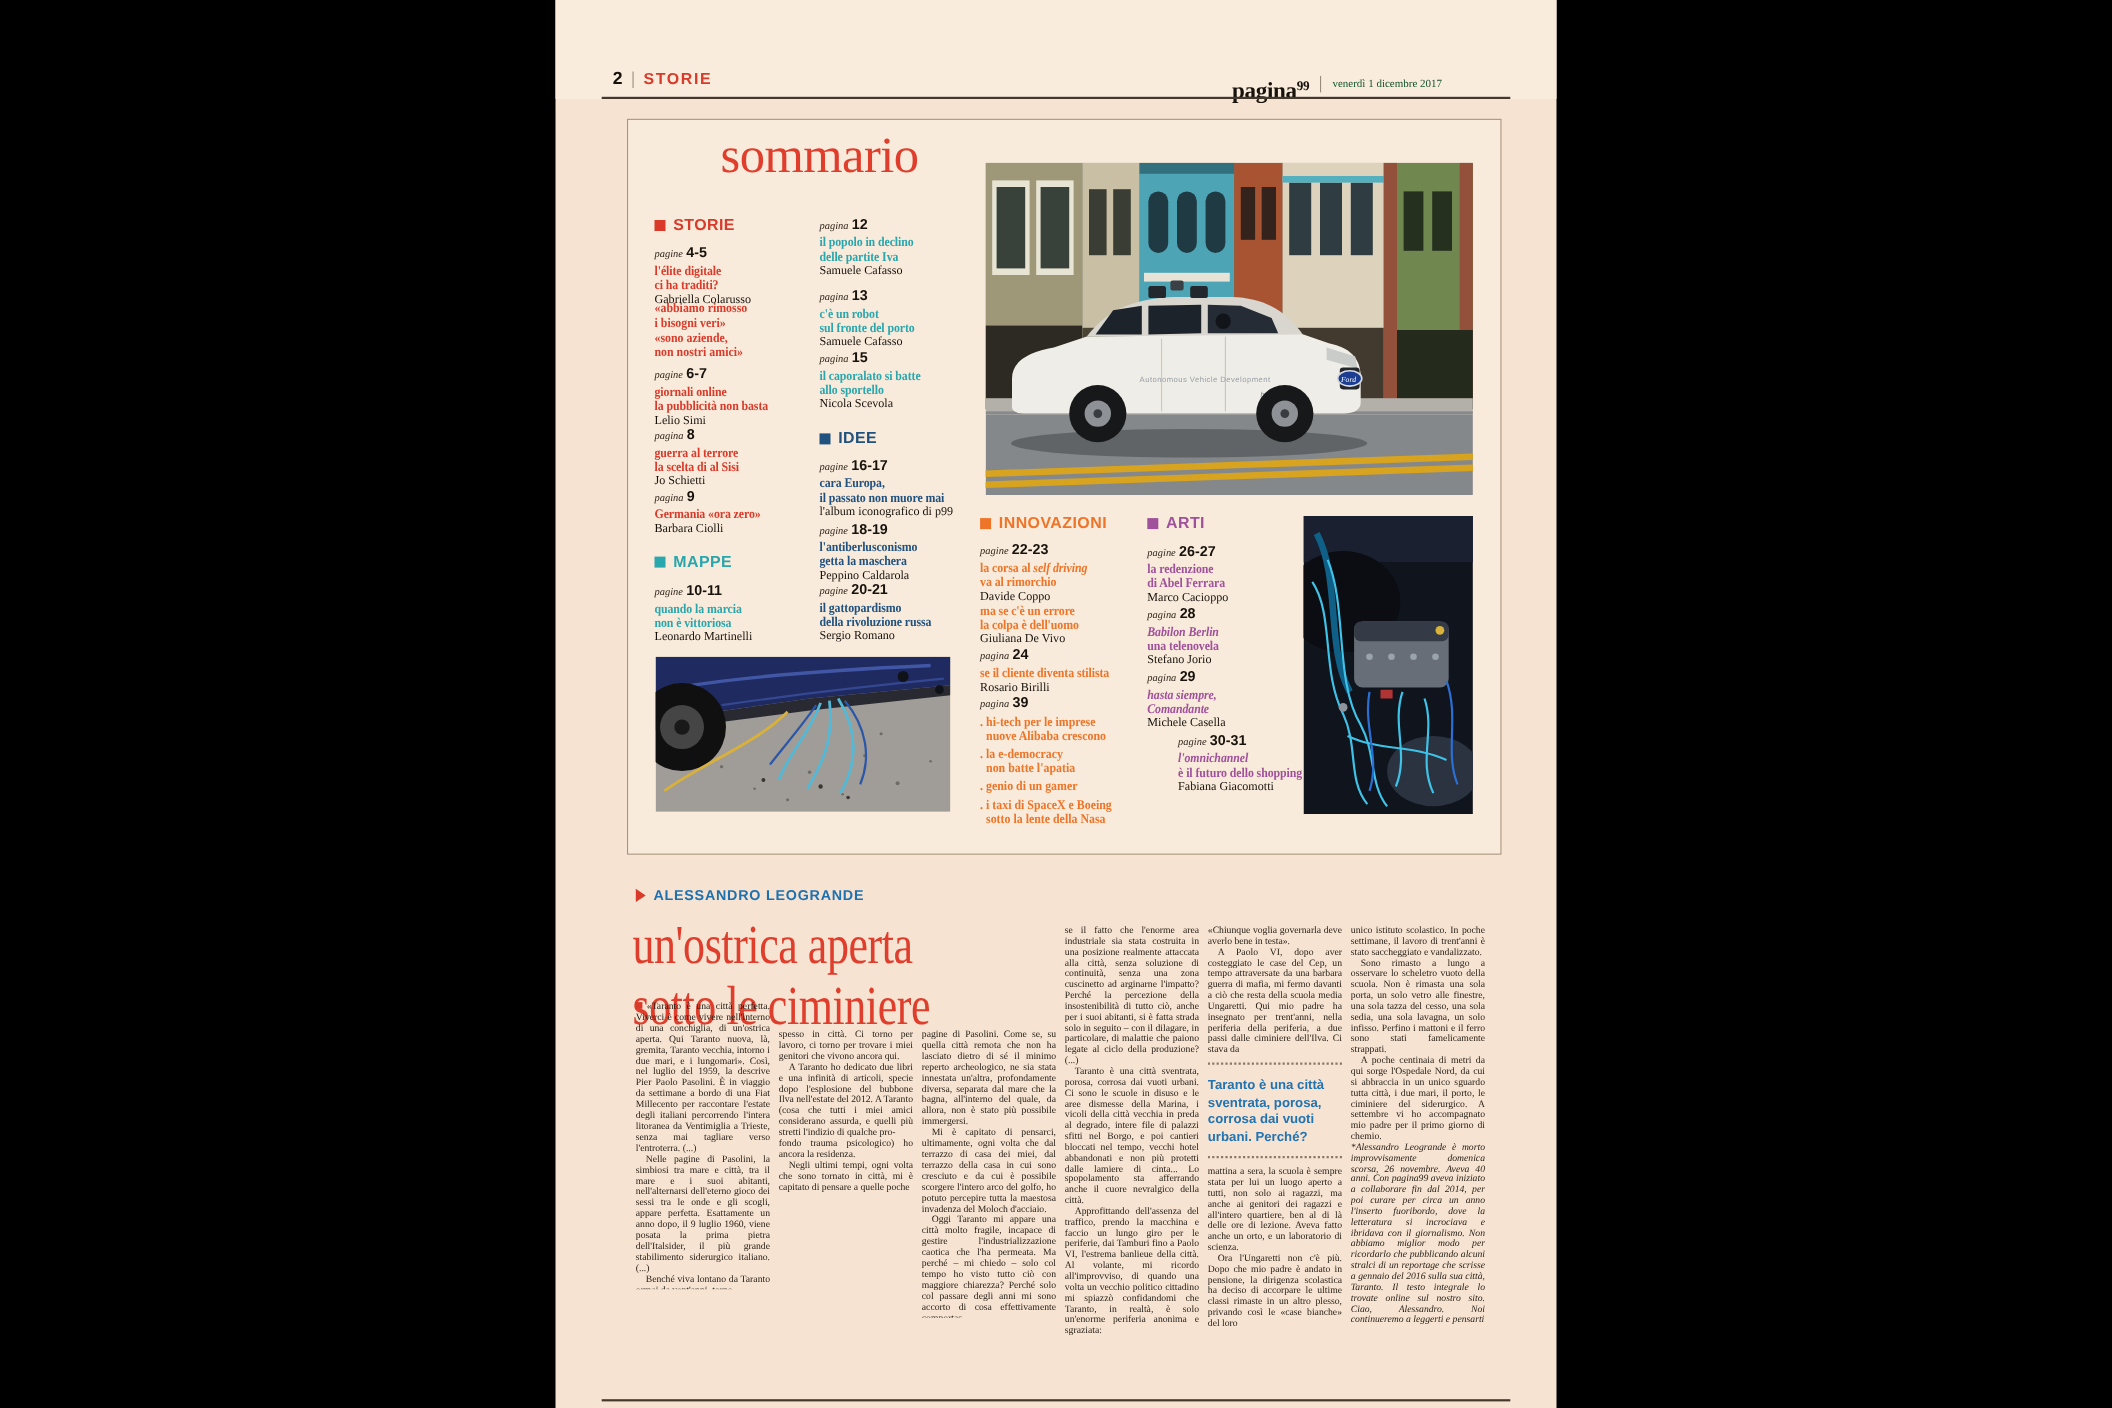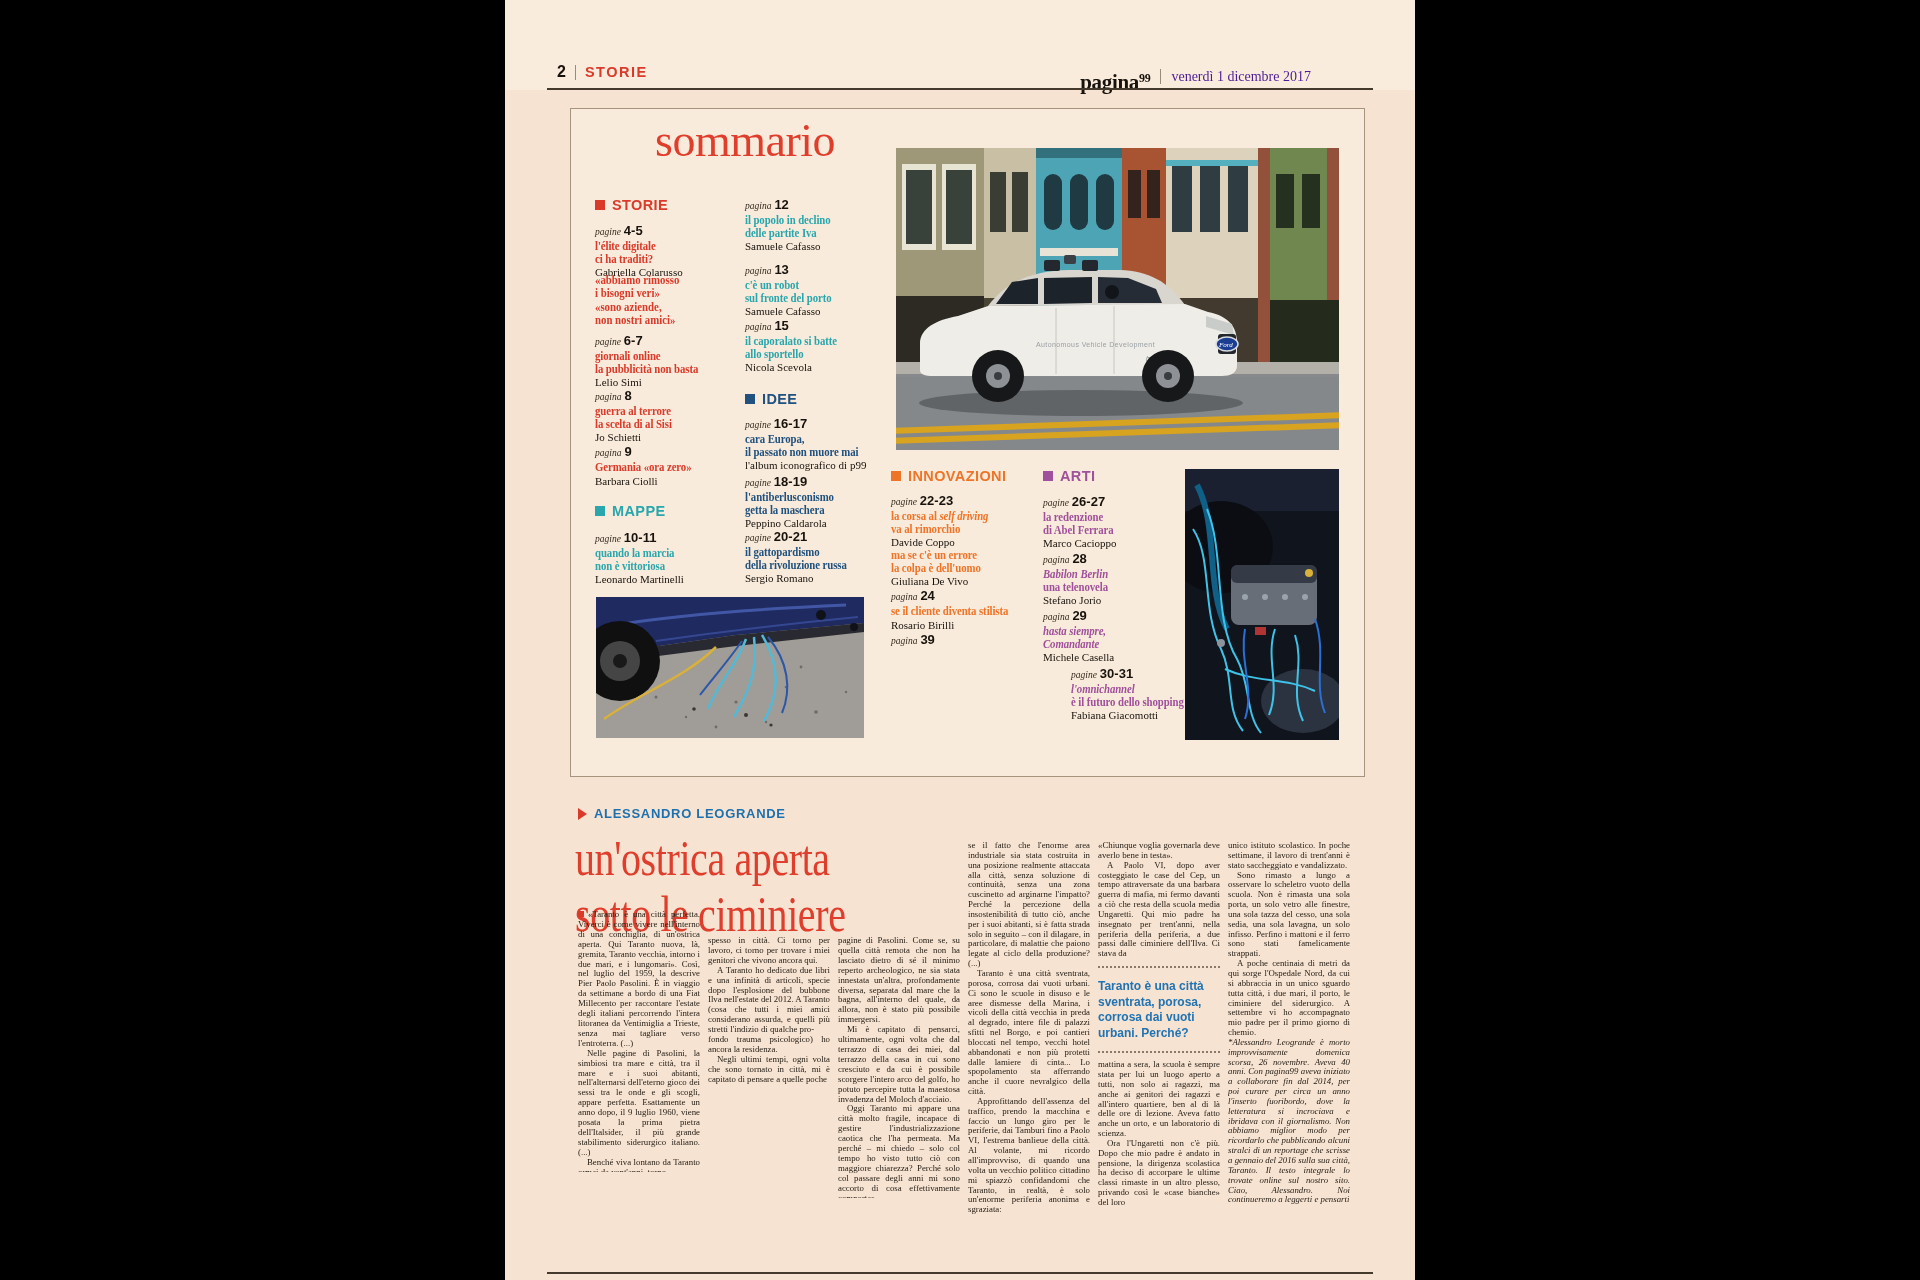--- a/index.html
+++ b/index.html
@@ -9,21 +9,21 @@
   .hdrband{position:absolute;left:0;top:0;width:910px;height:90px;background:#f9ecdc;}
   
   .hdr-left{position:absolute;left:52px;top:63px;display:flex;align-items:center;gap:9px;
             font-family:"Liberation Sans",sans-serif;}
   .hdr-num{font-weight:700;font-size:16px;color:#17120c;}
   .vsep{display:inline-block;width:1px;height:15px;background:#9a8c7a;}
   .hdr-sec{font-weight:700;font-size:14.5px;letter-spacing:1.5px;color:#d93a2a;}
   .hdr-right{position:absolute;right:104px;top:58px;display:flex;align-items:center;gap:10px;}
   .masthead{font-weight:700;font-size:21px;color:#17120c;letter-spacing:-.3px;margin-top:12px;}
   .masthead sup{font-size:12px;vertical-align:7px;}
-  .hdr-date{font-size:14px;color:#4c1d95;}
+  .hdr-date{font-size:10px;color:#14532d;}
   .rule{position:absolute;left:42px;width:826px;height:2px;background:#43392d;}
   
   .box{position:absolute;left:65px;top:108px;width:793px;height:667px;background:#f9ebdb;
        border:1px solid #a8947e;}
   .som-title{position:absolute;left:150px;top:116px;font-size:46px;color:#e03e2d;
              letter-spacing:-.5px;line-height:50px;}
   .sec{position:absolute;font-family:"Liberation Sans",sans-serif;font-weight:700;
        font-size:14.5px;letter-spacing:.4px;display:flex;align-items:center;gap:7px;}
   .sq{display:inline-block;width:10px;height:10px;background:currentColor;}
   .entry{position:absolute;width:150px;}
@@ -322,20 +322,29 @@
 la colpa è dell'uomo</div>
       <div class="a">Giuliana De Vivo</div>
     </div>
     <div class="entry" style="left:386px;top:589px;">
       <div class="pline"><span class="pl">pagina</span><span class="pn">24</span></div>
       <div class="t c-orange">se il cliente diventa stilista</div>
       <div class="a">Rosario Birilli</div>
     </div>
     <div class="entry" style="left:386px;top:633px;">
       <div class="pline"><span class="pl">pagina</span><span class="pn">39</span></div>
+      <div style="margin-top:3px;">
+        <div class="dotitem c-orange">. hi-tech per le imprese
+nuove Alibaba crescono</div>
+        <div class="dotitem c-orange">. la e-democracy
+non batte l'apatia</div>
+        <div class="dotitem c-orange">. genio di un gamer</div>
+        <div class="dotitem c-orange">. i taxi di SpaceX e Boeing
+sotto la lente della Nasa</div>
+      </div>
     </div>
 
     <div class="sec c-purple" style="left:538px;top:468px;">
       <span class="sq"></span>
       <span>ARTI</span>
     </div>
     <div class="entry" style="left:538px;top:495px;">
       <div class="pline"><span class="pl">pagine</span><span class="pn">26-27</span></div>
       <div class="t c-purple">la redenzione
 di Abel Ferrara</div>

